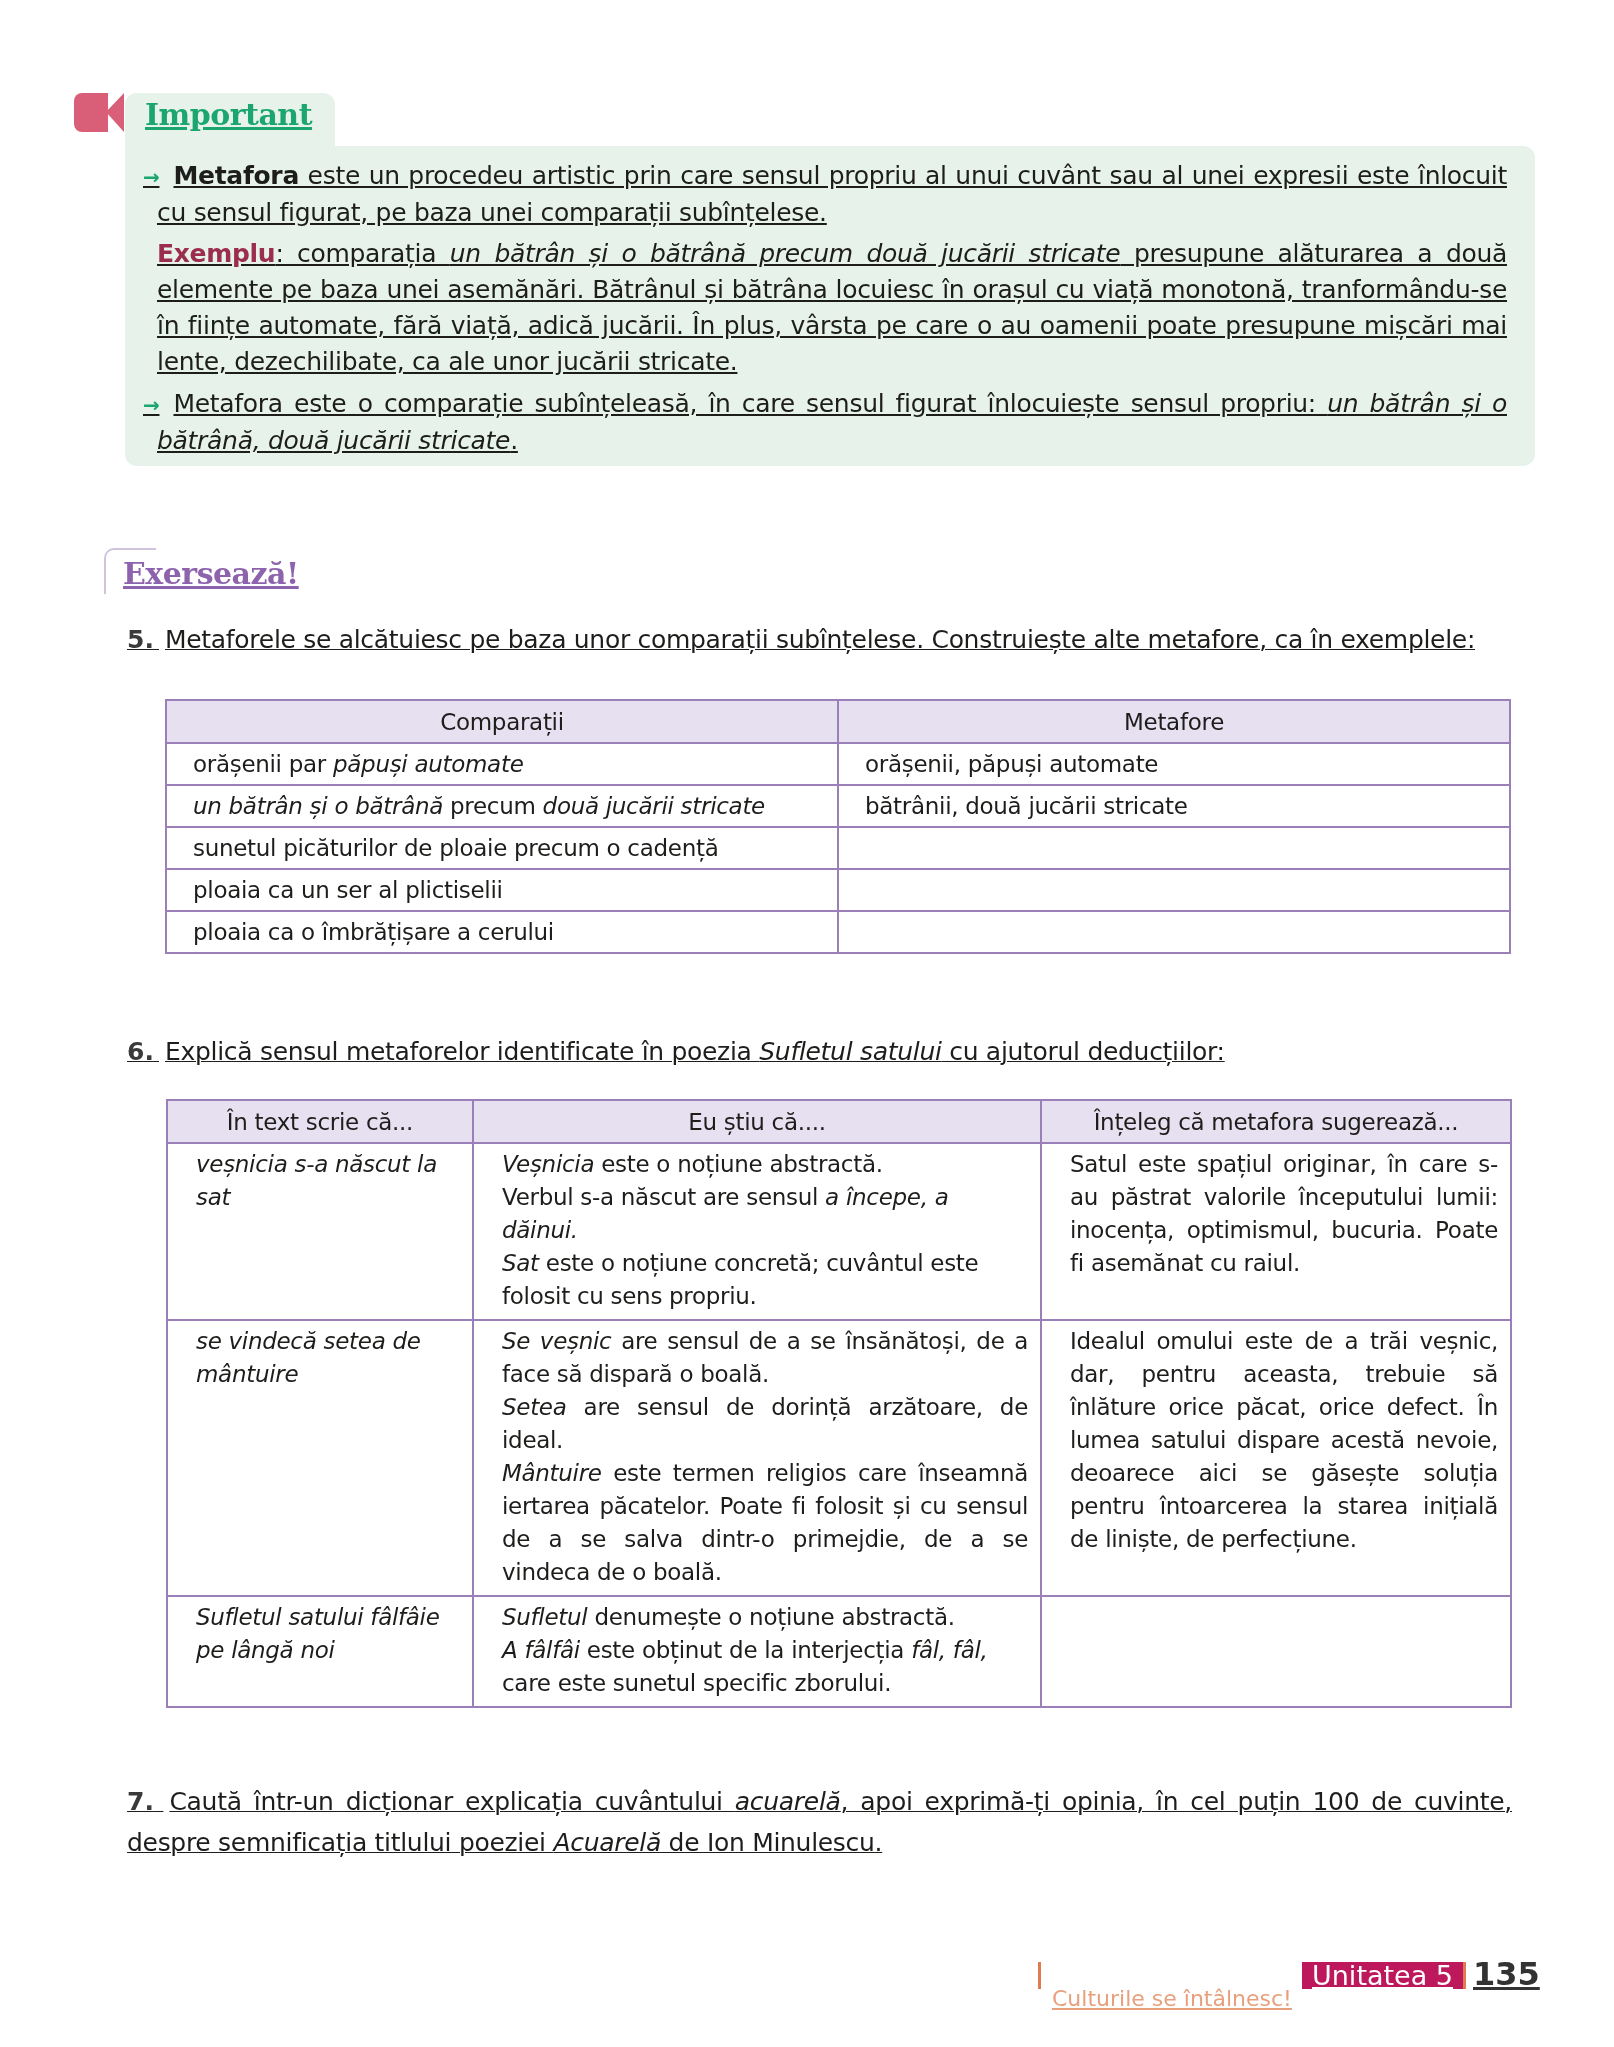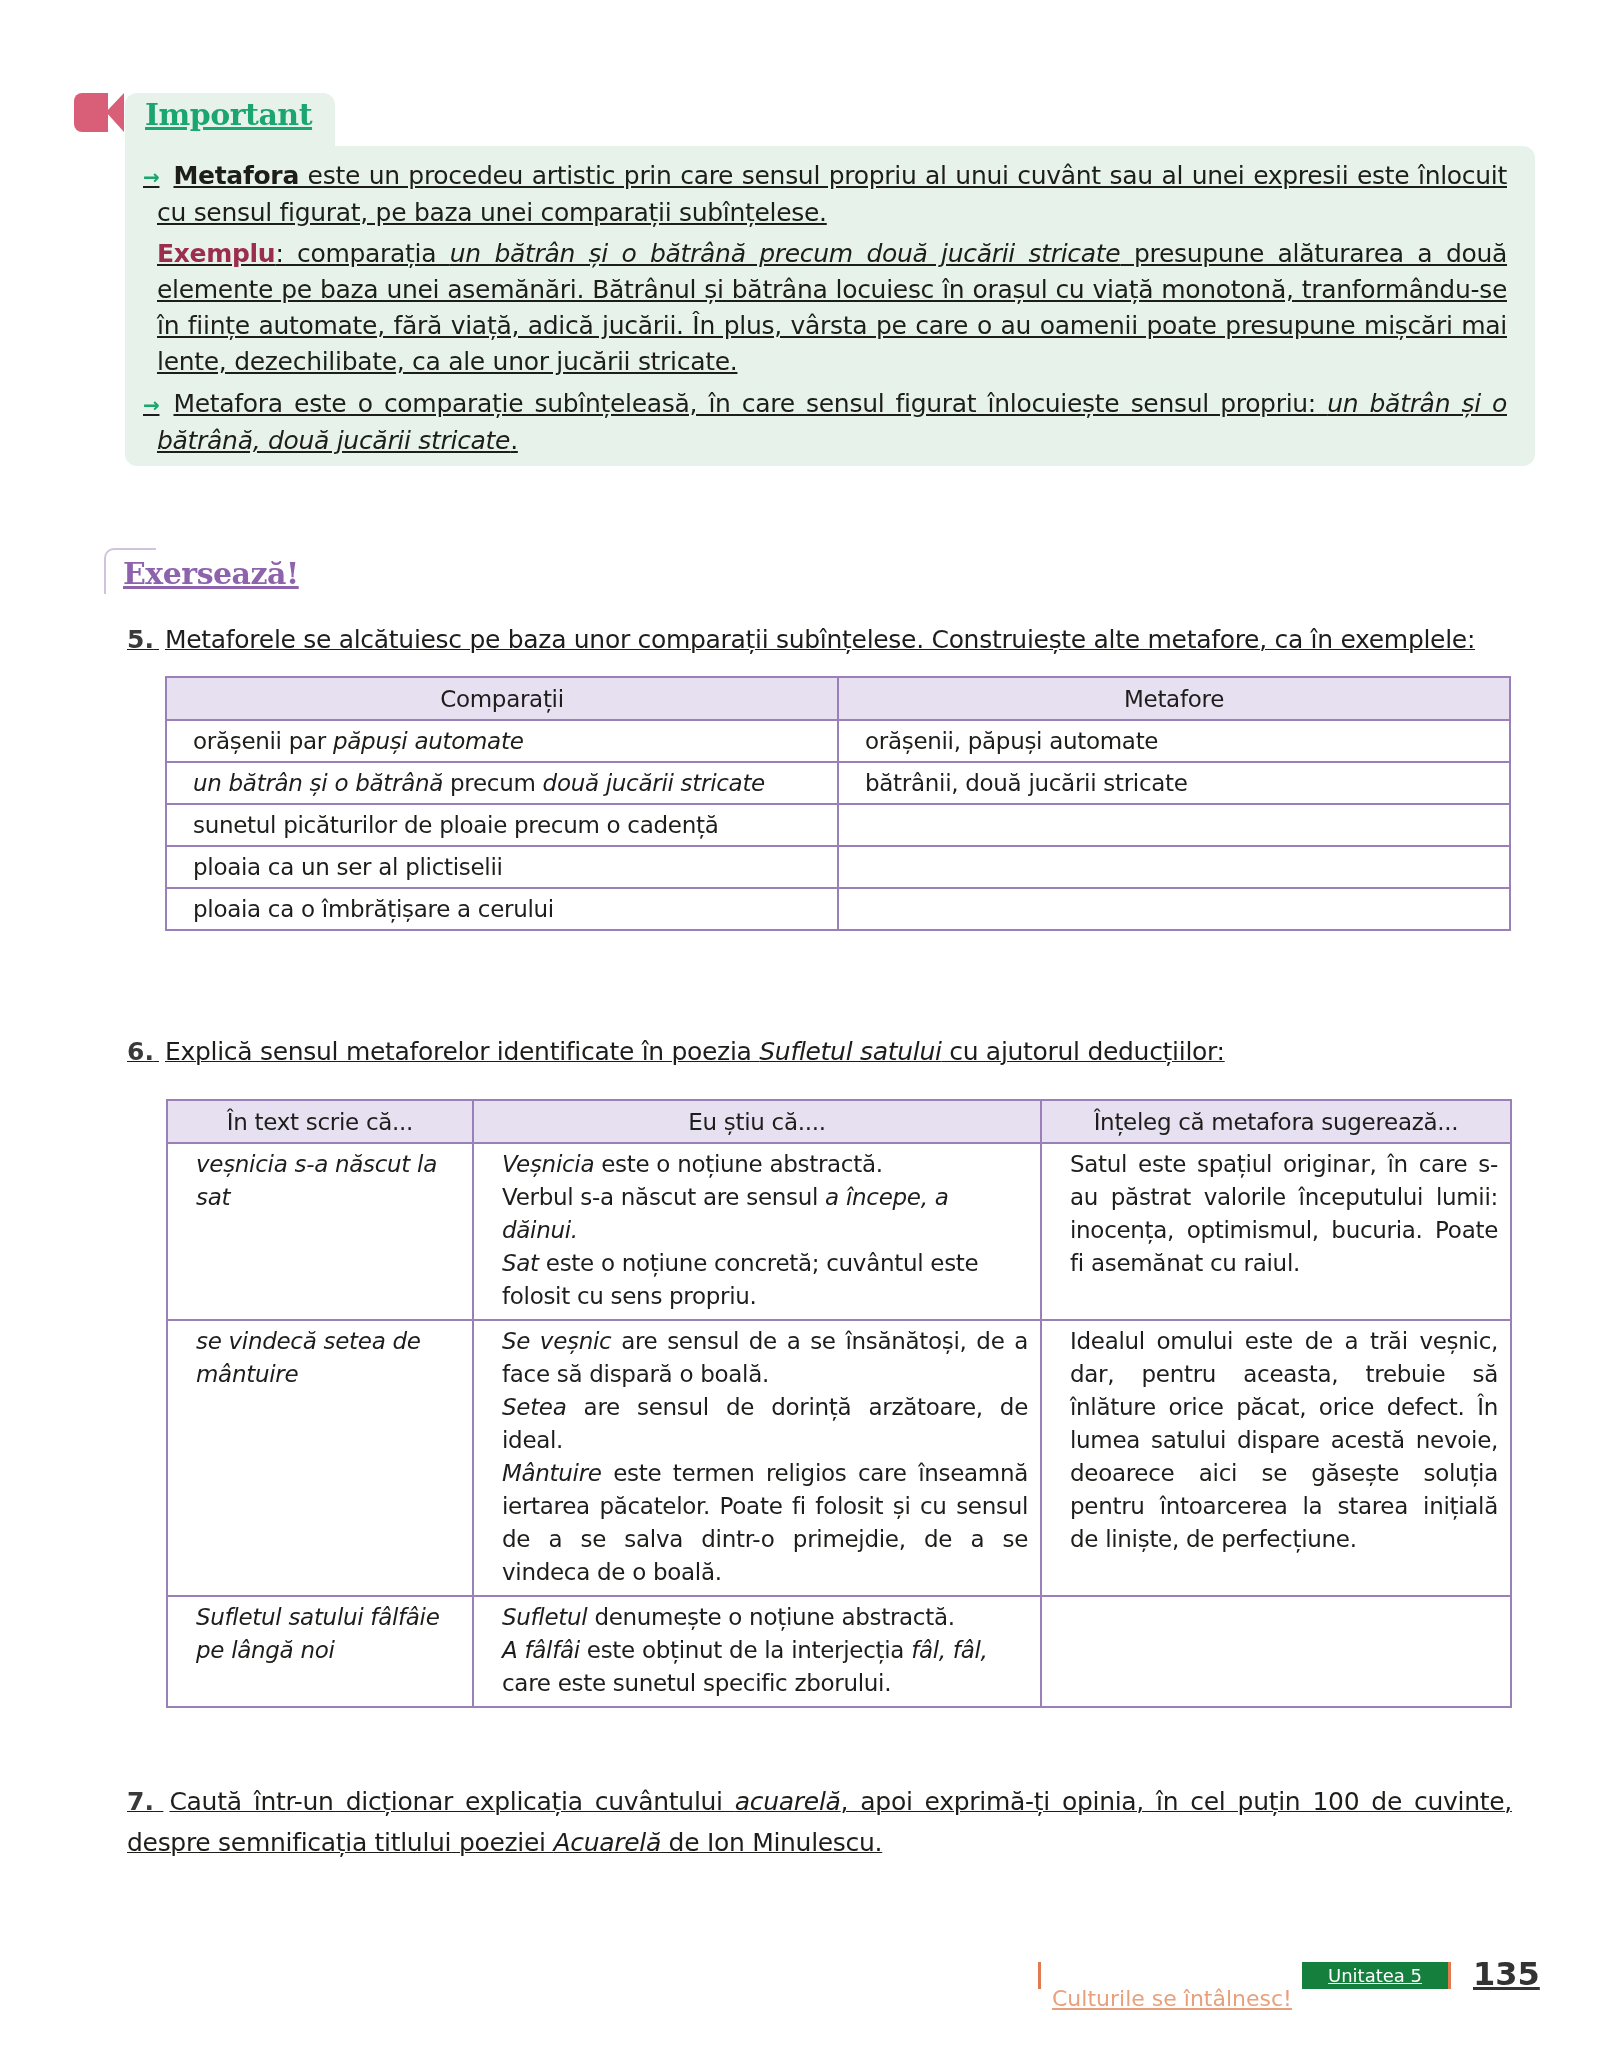--- a/index.html
+++ b/index.html
@@ -30,21 +30,21 @@
   th { background: #e7e0f0; font-weight: normal; text-align: center; vertical-align: middle; }
   .t1 td { height: 40px; padding: 0 26px; vertical-align: middle; border-radius: 14px; }
   .t1 th { height: 39px; }
   .t2 th { height: 39px; }
   .t2 td { padding: 4px 12px 6px 28px; line-height: 33px; }
   .t2 .c3 { text-align: justify; }
   i { font-style: italic; }
 
   .footer-bar { left: 1038px; top: 1962px; width: 3px; height: 27px; background: #e07b4f; }
   .footer-title { left: 1052px; top: 1961px; font-size: 22px; color: #e8a07c; margin-top: 25px; }
-  .footer-badge { left: 1302px; top: 1962px; height: 27px; padding: 0 26px; background: #15803d; color: #ffffff; font-size: 18px; line-height: 27px; border-right: 3px solid #e07b4f; }
+  .footer-badge { left: 1302px; top: 1962px; height: 27px; padding: 0 10px; background: #be185d; color: #ffffff; font-size: 27px; line-height: 27px; border-right: 3px solid #e07b4f; }
   .page-num { left: 1473px; top: 1955px; font-size: 32px; font-weight: bold; color: #333333; }
 </style>
 </head>
 <body>
 
 <div class="abs imp-icon"></div>
 <div class="abs imp-icon-tri"></div>
 <div class="abs imp-tab"></div>
 <div class="abs imp-box"></div>
 <div class="abs imp-title">Important</div>
@@ -60,21 +60,21 @@
 </div>
 
 <div class="abs ex-corner"></div>
 <div class="abs ex-title">Exersează!</div>
 
 <div class="abs" style="left:127px; top:625px;">
   <span class="q-num">5.</span>
   <span class="q-text" style="margin-left:6px;">Metaforele se alcătuiesc pe baza unor comparații subînțelese. Construiește alte metafore, ca în exemplele:</span>
 </div>
 
-<table class="t1" style="left:165px; top:676px; width:1346px;">
+<table class="t1" style="left:165px; top:699px; width:1346px;">
   <tbody>
       <tr>
     <th style="width:50%;">Comparații</th>
     <th>Metafore</th>
   </tr>
   <tr>
     <td><span>orășenii par </span><i>păpuși automate</i></td>
     <td>orășenii, păpuși automate</td>
   </tr>
   <tr>

